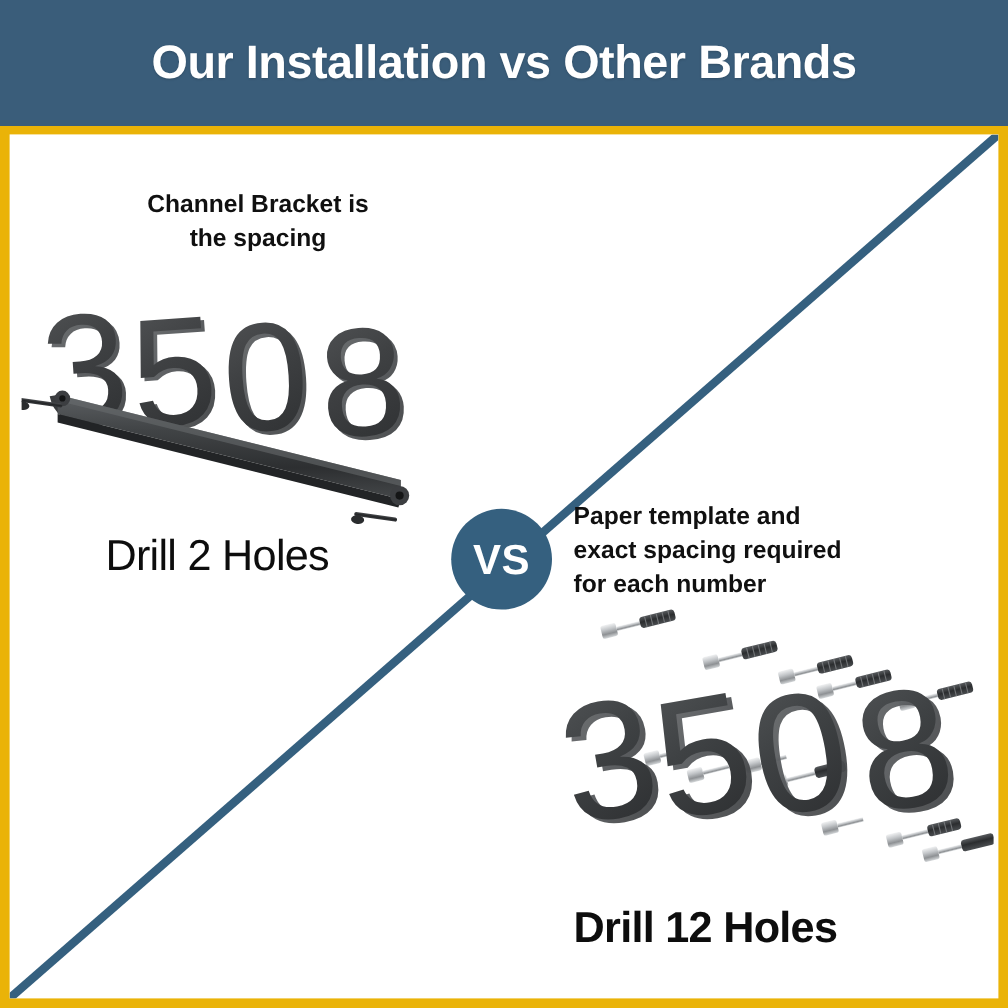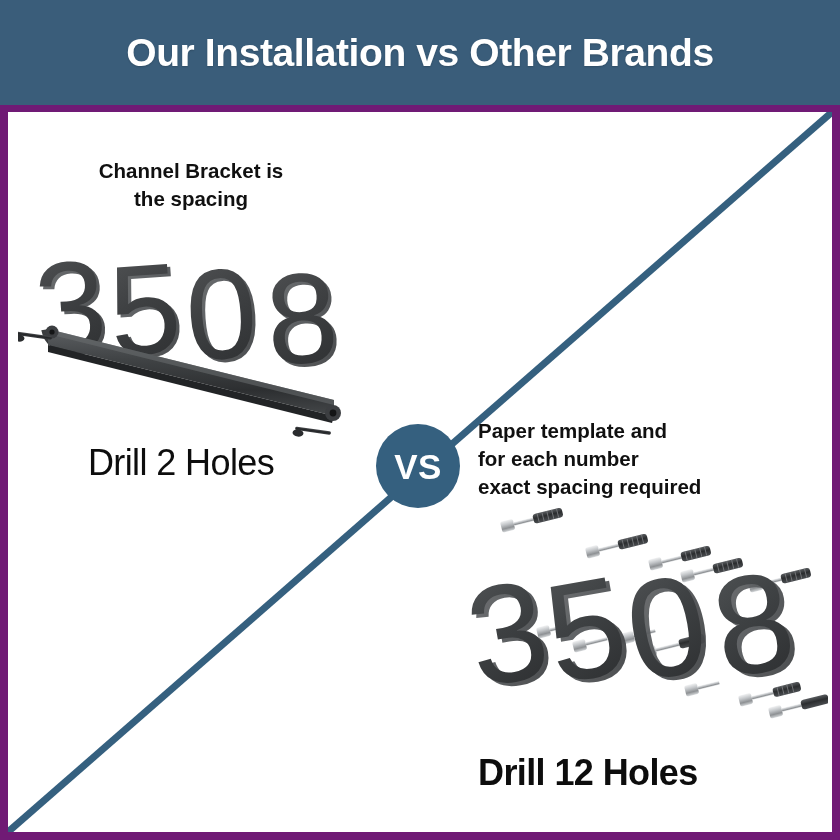--- a/index.html
+++ b/index.html
@@ -1,21 +1,21 @@
 <!DOCTYPE html>
 <html><head>
 <meta charset="utf-8">
 <style>
   html,body{margin:0;padding:0;background:#ffffff;}
   body{font-family:"Liberation Sans","DejaVu Sans",sans-serif;}
 
   .canvas{
     position:relative;
     width:840px;height:840px;
-    background:#701a75;
+    background:#eab308;
     overflow:hidden;
   }
 
   
   .header{
     position:absolute;left:0;top:0;width:840px;height:105px;
     background:#3a5d7a;
     display:flex;align-items:center;justify-content:center;
   }
   .header-title{
@@ -33,21 +33,21 @@
     width:824px;height:720px;
     background:#ffffff;
     overflow:hidden;
   }
 
   
   .divider{position:absolute;left:0;top:0;width:824px;height:720px;}
 
   
   .cap-left{
-    position:absolute;left:18px;top:45px;width:330px;
+    position:absolute;left:42px;top:45px;width:330px;
     text-align:center;color:#101010;
     font-size:20.5px;font-weight:600;line-height:1.38;
   }
   .headline-left{
     position:absolute;left:8px;top:330px;width:330px;
     text-align:center;color:#0d0d0d;
     font-size:36px;font-weight:normal;letter-spacing:-0.6px;
   }
   .cap-right{
     position:absolute;left:470px;top:305px;width:350px;
@@ -300,22 +300,22 @@
 
     <div class="cap-left">
       <div>Channel Bracket is</div>
       <div>the spacing</div>
     </div>
 
     <div class="headline-left">Drill 2 Holes</div>
 
     <div class="cap-right">
       <div>Paper template and</div>
+      <div>exact spacing required</div>
       <div>for each number</div>
-      <div>exact spacing required</div>
     </div>
 
     <div class="headline-right">Drill 12 Holes</div>
 
     <div class="vs-badge">
       <span>VS</span>
     </div>
 
   </div>
 </div>

